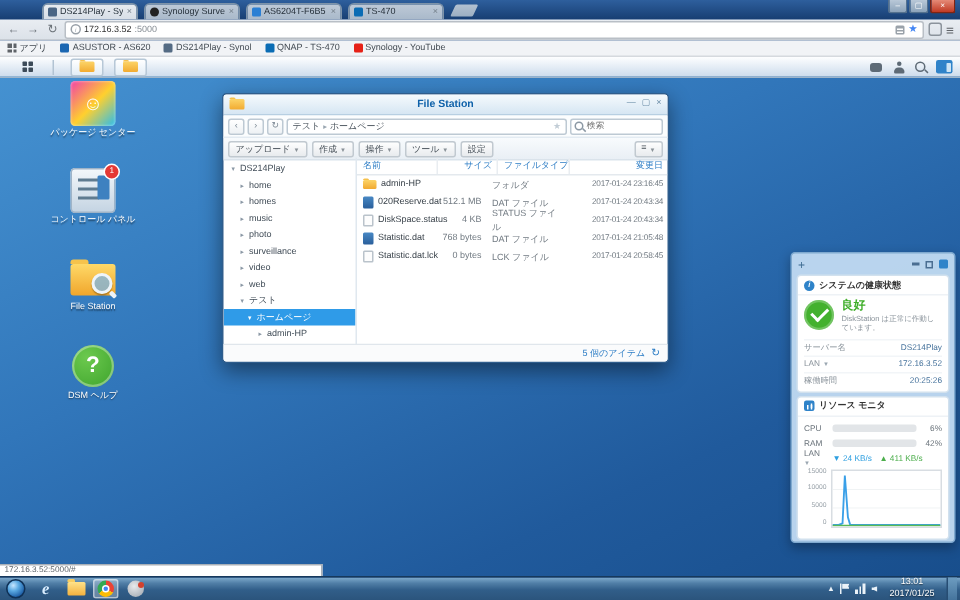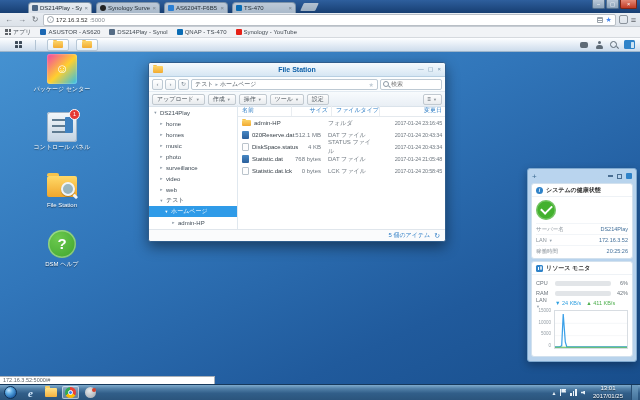--- a/index.html
+++ b/index.html
@@ -585,20 +585,24 @@
       </div>
 
       <div class="wcard">
         <div class="wchead">
           <span class="wicon-health">i</span>
           <span>システムの健康状態</span>
         </div>
         <div class="hbody">
           <div class="hrow1">
             <div class="check"></div>
+            <div>
+              <div class="hstat">良好</div>
+              <div class="hmsg">DiskStation は正常に作動しています。</div>
+            </div>
           </div>
           <div class="hrows">
             <div class="hr">
               <span>サーバー名</span>
               <span class="val">DS214Play</span>
             </div>
             <div class="hr">
               <span>LAN</span>
               <span class="car">▼</span>
               <span class="val">172.16.3.52</span>

